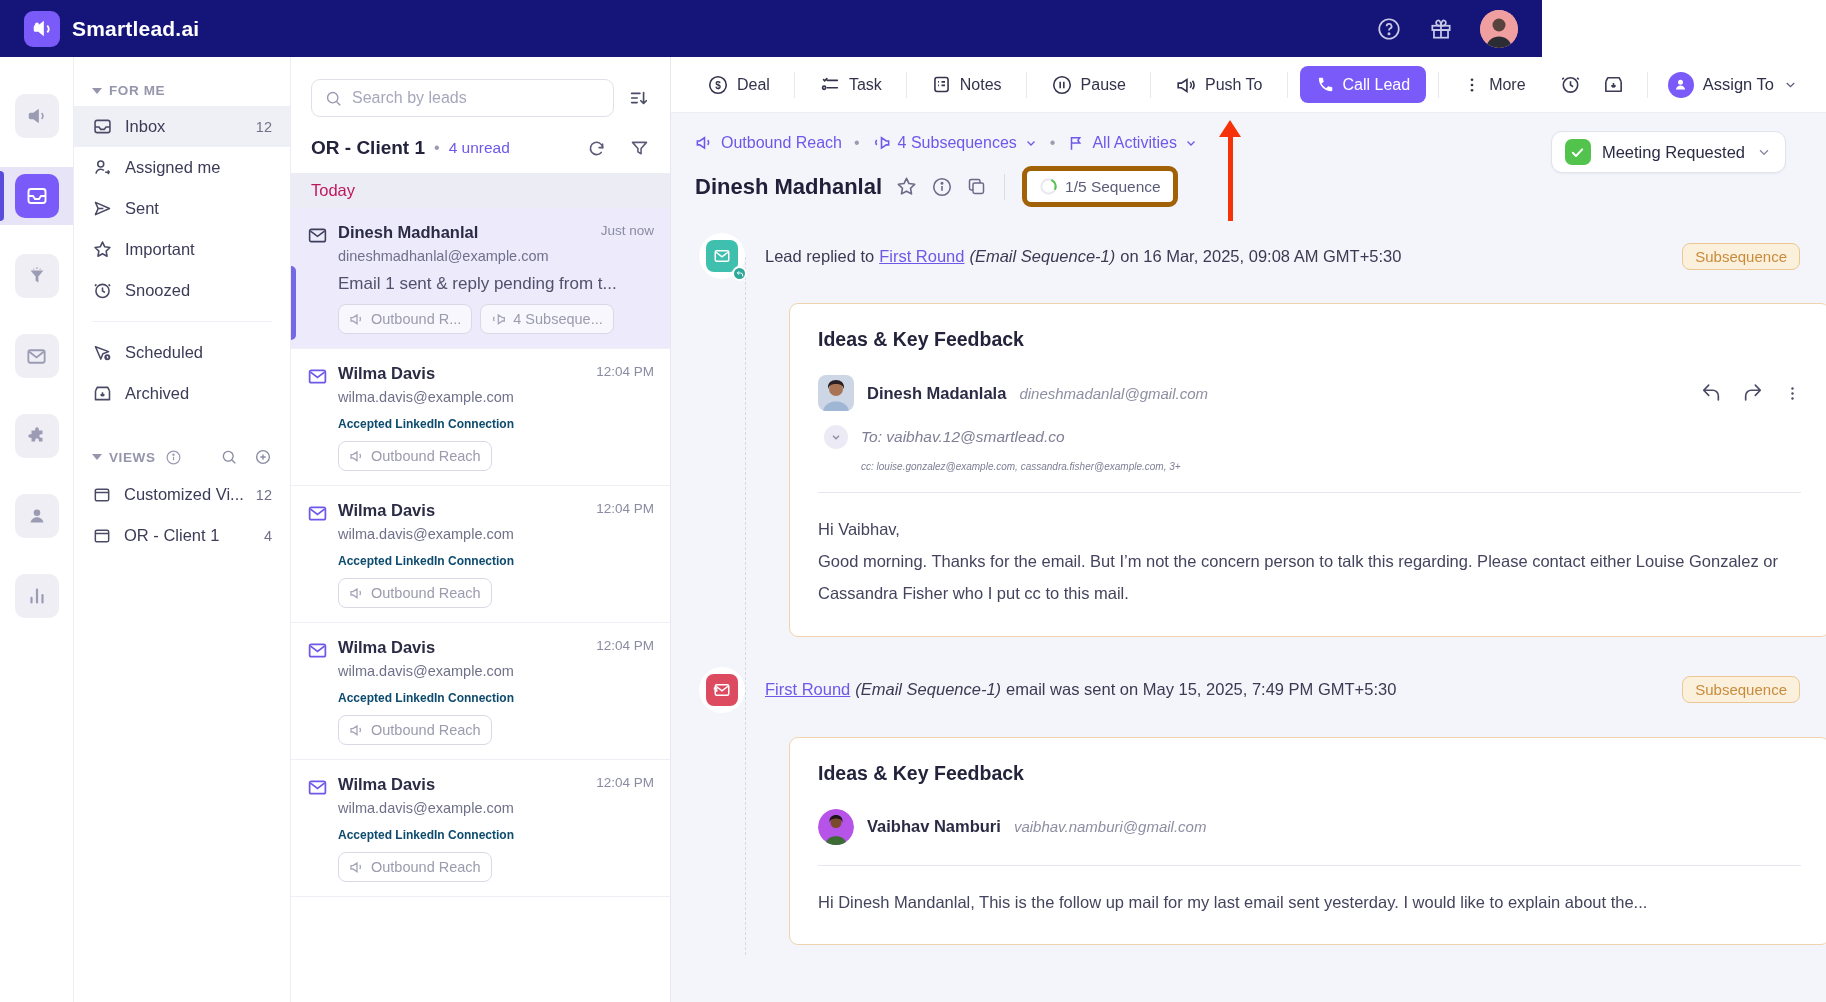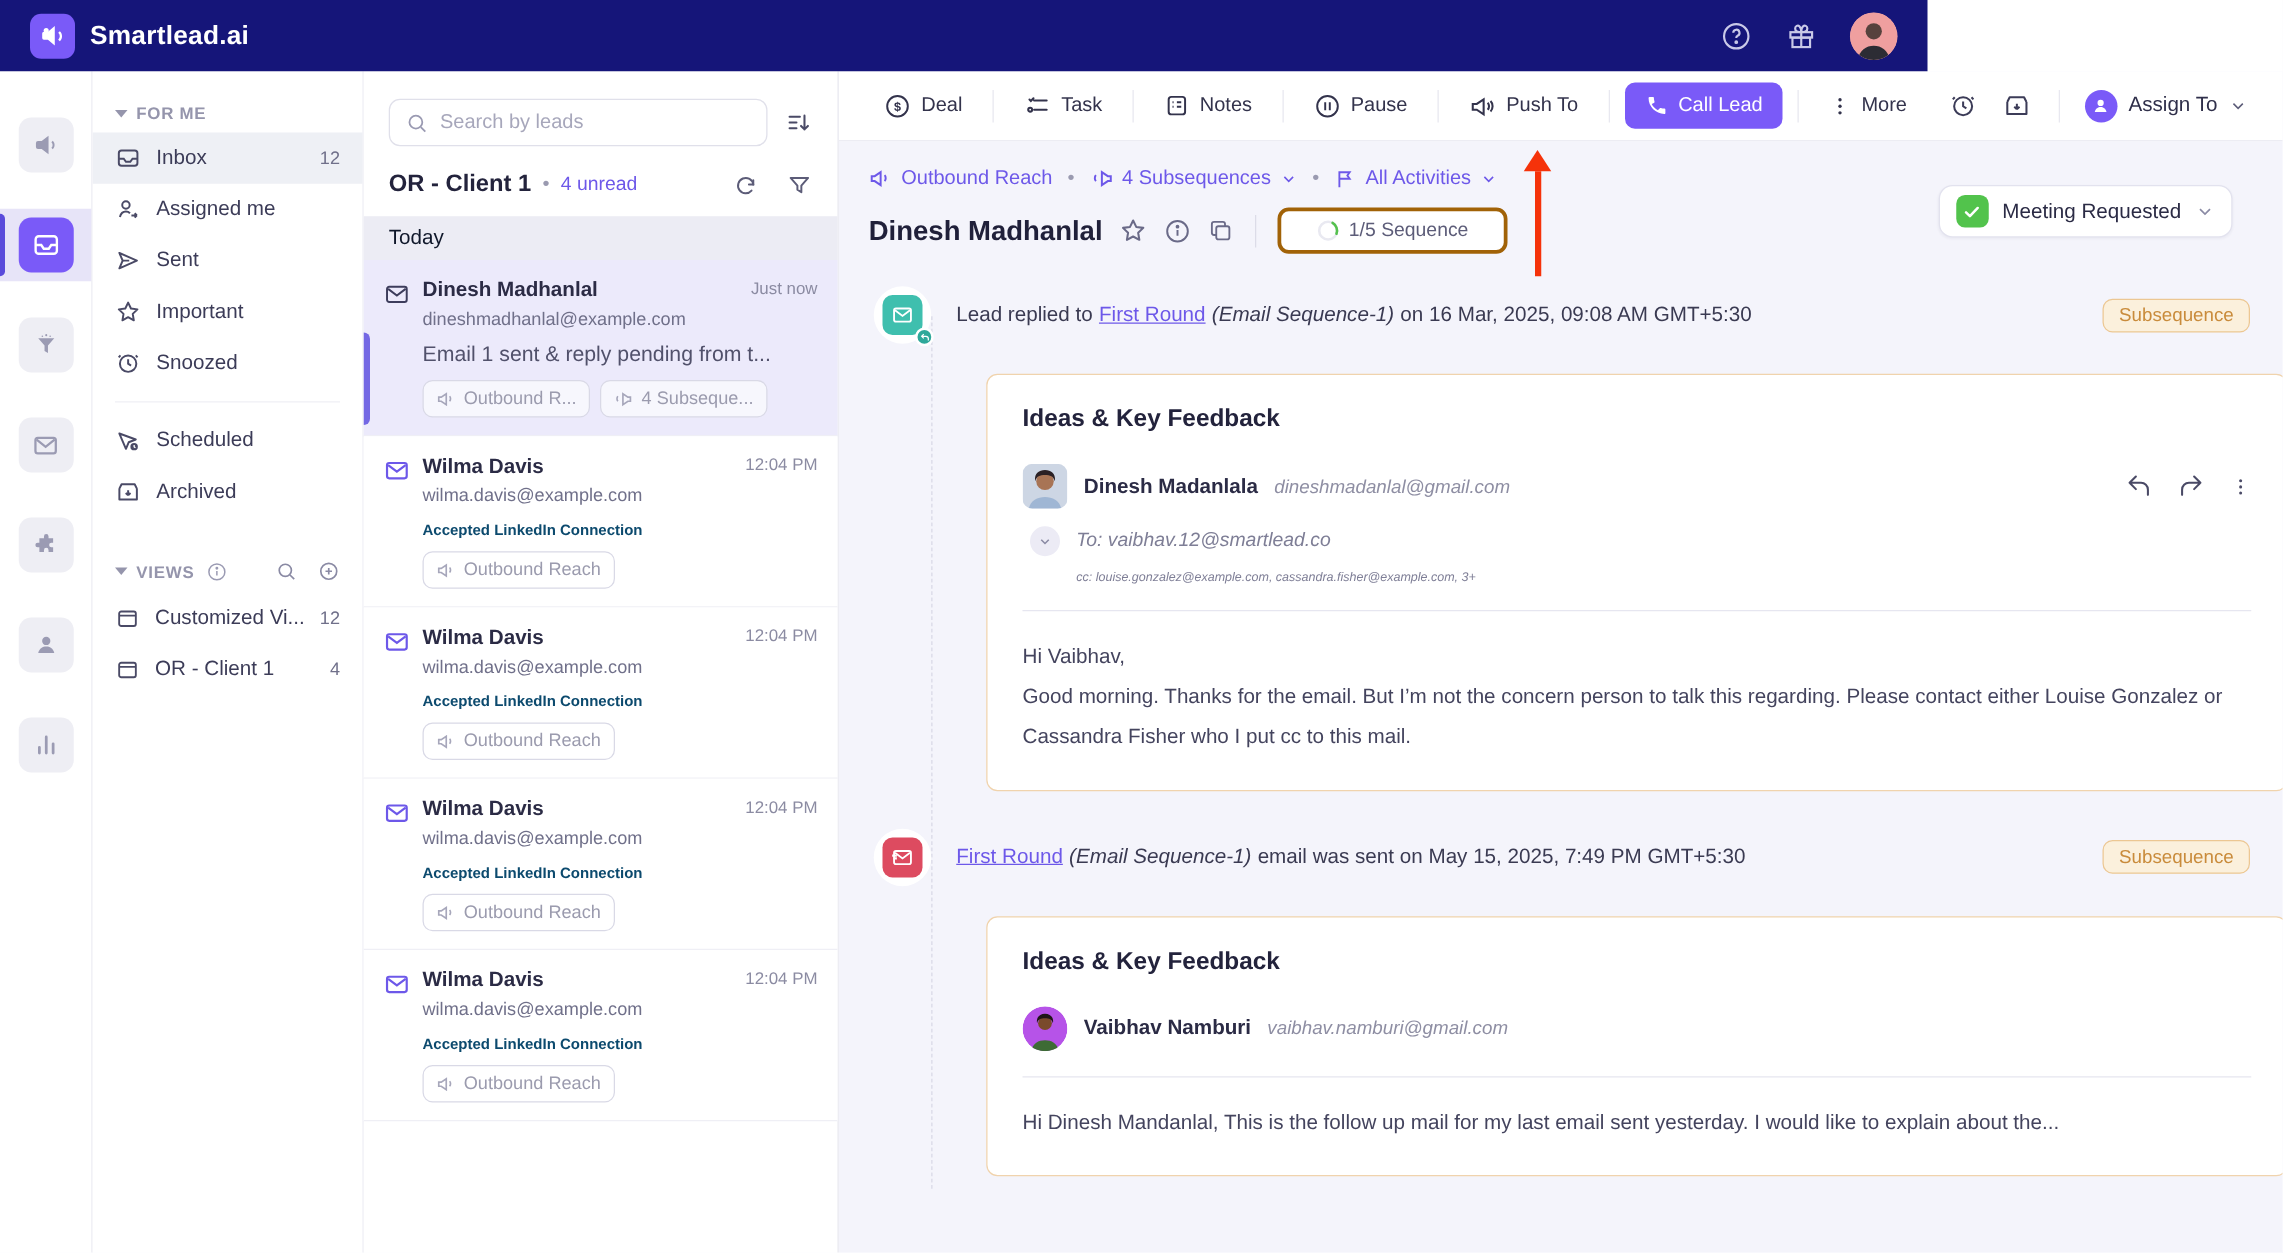--- a/index.html
+++ b/index.html
@@ -36,21 +36,21 @@
 .lp-top{padding:22px 20px 0 20px}
 .search-row{display:flex;align-items:center;gap:14px}
 .search-box{flex:1;height:38px;border:1px solid #e0e0ea;border-radius:9px;display:flex;align-items:center;padding:0 12px;gap:9px;background:#fff}
 .search-box input{border:none;outline:none;font-size:16px;color:#3c3c58;width:100%;font-family:"Liberation Sans",sans-serif}
 .search-box input::placeholder{color:#a7a7bb}
 .lp-head{display:flex;align-items:center;gap:9px;padding:20px 20px 14px 20px}
 .lp-title{font-size:19px;font-weight:bold;color:#23233c}
 .lp-dot{color:#9a9ab0}
 .lp-unread{color:#6d58e9;font-size:15.5px}
 .lp-head .hicons{margin-left:auto;display:flex;gap:22px;color:#5c5c78}
-.group-row{background:#ececf4;color:#0f172a;font-size:16.5px;padding:8px 20px}
+.group-row{background:#ececf4;color:#be185d;font-size:16.5px;padding:8px 20px}
 .lead-item{position:relative;border-bottom:1px solid #efeff5;padding:15px 16px 14px 16px;background:#fff}
 .lead-item.sel{background:#eceafb}
 .lead-item.sel::before{content:"";position:absolute;left:0;top:58px;bottom:8px;width:5px;border-radius:0 5px 5px 0;background:#7468e4}
 .li-row1{display:flex;align-items:flex-start;gap:10px}
 .li-env{margin-top:2px;color:#3d3d5c}
 .li-env.unread{color:#6d58e9}
 .li-name{font-size:16.5px;font-weight:bold;color:#2b2b45}
 .li-time{margin-left:auto;font-size:13.5px;color:#8b8ba2;white-space:nowrap}
 .li-email{font-size:14.5px;color:#70708a;margin:2px 0 0 31px}
 .li-preview{font-size:17px;color:#51516b;margin:10px 0 0 31px;white-space:nowrap;overflow:hidden}
@@ -71,22 +71,22 @@
 .assign{display:flex;align-items:center;gap:9px;font-size:16.5px;color:#2f2f4a;cursor:pointer;padding:6px 4px}
 .assign .pcirc{width:26px;height:26px;border-radius:50%;background:#7a5af8;display:flex;align-items:center;justify-content:center;color:#fff}
 .m-content{position:relative;padding:20px 26px 0 24px;height:889px;overflow:hidden}
 .crumbs{display:flex;align-items:center;gap:12px;color:#6d58e9;font-size:16px;flex-wrap:nowrap}
 .crumb{display:flex;align-items:center;gap:7px;cursor:pointer;white-space:nowrap}
 .crumb-dot{color:#9a9ab0}
 .title-row{display:flex;align-items:center;gap:13px;margin-top:14px}
 .lead-title{font-size:22px;font-weight:bold;color:#20203a}
 .title-ic{color:#6a6a88;cursor:pointer}
 .t-div{width:1px;height:26px;background:#dcdce8;margin:0 4px}
-.seq-pill{display:flex;align-items:center;gap:7px;background:#fff;border:3px solid #a16207;border-radius:9px;padding:6px 28px;font-size:15.5px;color:#5c5c78}
-.status-pill{position:absolute;right:40px;top:35px;display:flex;align-items:center;gap:11px;background:#fff;border:1px solid #e2e2ee;border-radius:11px;padding:7px 13px;box-shadow:0 1px 2px rgba(30,30,80,.05);cursor:pointer}
+.seq-pill{display:flex;align-items:center;gap:7px;background:#fff;border:5px solid #a16207;border-radius:9px;padding:6px 12px;font-size:15.5px;color:#5c5c78}
+.status-pill{position:absolute;right:40px;top:18px;display:flex;align-items:center;gap:11px;background:#fff;border:1px solid #e2e2ee;border-radius:11px;padding:7px 13px;box-shadow:0 1px 2px rgba(30,30,80,.05);cursor:pointer}
 .status-pill .chk{width:26px;height:26px;border-radius:7px;background:#52c34c;display:flex;align-items:center;justify-content:center}
 .status-pill .lbl{font-size:16.5px;color:#2b2b45}
 .feed{position:relative;margin-top:26px}
 .timeline{position:absolute;left:50px;top:24px;bottom:-10px;width:0;border-left:1.5px dashed #d9d9e6}
 .ev{position:relative;display:flex;align-items:center;gap:20px;padding-left:4px;margin-top:24px}
 .ev-av{position:relative;width:46px;height:46px;border-radius:50%;background:#fff;display:flex;align-items:center;justify-content:center;z-index:2}
 .ev-ic{width:32px;height:32px;border-radius:8px;display:flex;align-items:center;justify-content:center;color:#fff}
 .ev-ic.teal{background:#3fbfae}
 .ev-ic.red{background:#dd4b60}
 .ev-sub{position:absolute;right:-2px;bottom:-2px;width:15px;height:15px;border-radius:50%;background:#2ea89a;border:2px solid #fff;display:flex;align-items:center;justify-content:center;color:#fff}

